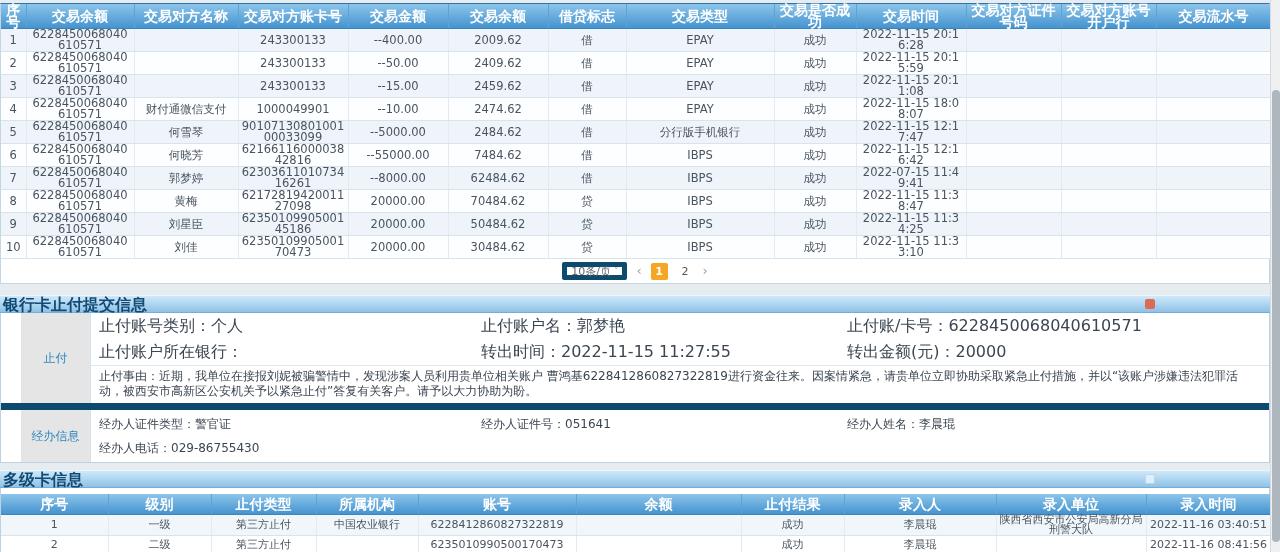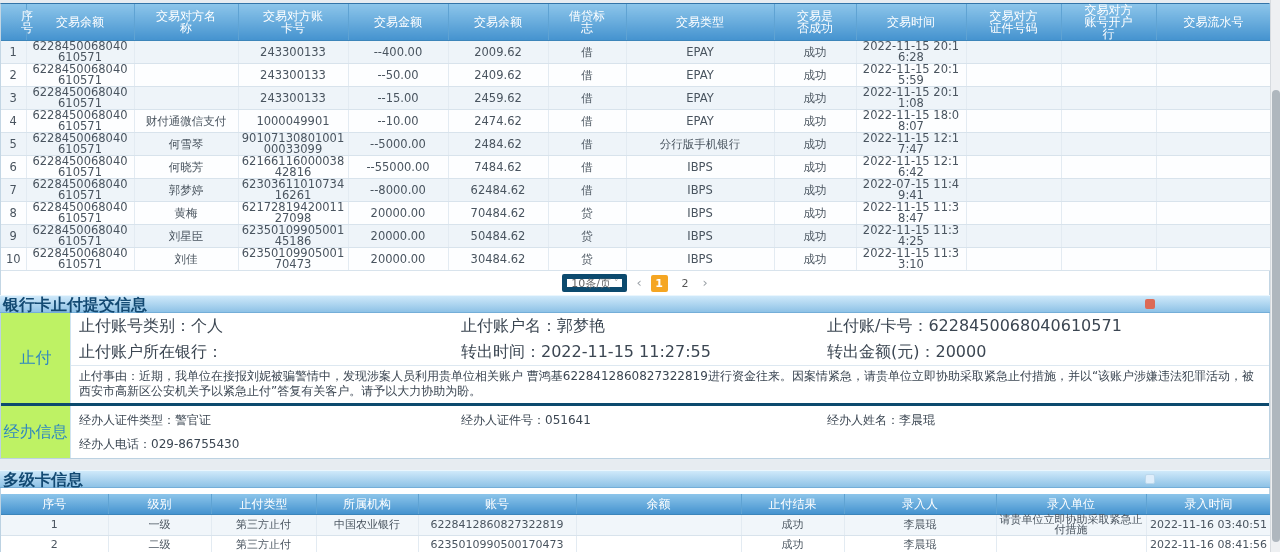--- a/index.html
+++ b/index.html
@@ -1,22 +1,22 @@
 <!DOCTYPE html>
 <html><head>
 <meta charset="utf-8">
 <style>
   *{margin:0;padding:0;box-sizing:border-box;}
   html,body{width:1280px;height:552px;overflow:hidden;}
   body{font-family:"DejaVu Sans","Liberation Sans",sans-serif;background:#e7ecf1;position:relative;}
   .panel{position:absolute;left:0;width:1270px;background:#ffffff;border:1px solid #c3d6e4;}
   table{border-collapse:collapse;table-layout:fixed;width:100%;}
-  th{background:linear-gradient(#8cc5ea,#4593cf);color:#ffffff;font-size:12px;font-weight:normal;
+  th{background:linear-gradient(#8cc5ea,#4593cf);color:#ffffff;font-size:14px;font-weight:bold;
      height:24px;border-right:1px solid #permanent;border-right:1px solid #5fa3d3;border-bottom:1px solid #3c85ba;
-     padding:0 20px;line-height:12px;word-break:break-all;}
+     padding:0 2px;line-height:12px;word-break:break-all;}
   td{font-size:11.5px;color:#49545f;text-align:center;border-right:1px solid #e3ebf2;border-bottom:1px solid #d8e3ec;
      height:22px;line-height:11px;word-break:break-all;padding:0 3px;}
   tbody tr:nth-child(odd){background:#eef4f9;}
   tbody tr:nth-child(even){background:#fdfeff;}
 
   
   #txn-panel{top:3px;border-top:1px solid #3274a8;}
   
   .pagination{height:24px;display:flex;align-items:center;justify-content:center;gap:9px;background:#fff;}
   .page-size{display:flex;align-items:center;gap:3px;border:5px solid #0c4a6e;background:#fff;
@@ -30,28 +30,28 @@
   .bar{height:18px;background:linear-gradient(#cfe9fa,#8ec2e6);border-top:1px solid #eaf6fd;border-bottom:1px solid #74aed8;
      color:#134a73;font-weight:bold;font-size:16px;line-height:17px;padding-left:3px;position:relative;}
   .bar-icon{position:absolute;top:3px;width:10px;height:10px;border-radius:2px;}
   .bar-icon.red{right:115px;background:#dd6a55;}
   .bar-icon.lite{right:115px;background:#dfeefb;border:1px solid #bcd8ec;}
 
   
   #sp-panel{top:295px;border:none;background:transparent;}
   .sp-body{background:#fff;border:1px solid #bcd2e2;border-top:none;}
   .group{display:flex;}
-  .glabel{width:70px;background:#bef264;color:#2f87c0;font-size:16px;display:flex;align-items:center;
-     justify-content:center;border-right:1px solid #cfe3f0;}
+  .glabel{width:70px;background:#e5e5e5;color:#2f87c0;font-size:12px;display:flex;align-items:center;
+     justify-content:center;border-right:1px solid #cfe3f0;margin-left:20px;}
   .gcontent{flex:1;}
   .f-row{height:26px;line-height:26px;display:grid;grid-template-columns:382px 366px auto;
      font-size:16px;color:#3b4652;padding-left:8px;}
   .f-row span{overflow:hidden;white-space:nowrap;}
   .reason{border-top:1px solid #dde8f1;padding:3px 12px 4px 8px;font-size:12px;line-height:15px;color:#3b4652;min-height:35px;}
-  .group.agent{border-top:3px solid #0c4a6e;}
+  .group.agent{border-top:7px solid #0c4a6e;}
   .a-row{height:24px;line-height:24px;display:grid;grid-template-columns:382px 366px auto;font-size:12px;color:#3b4652;padding-left:8px;}
   .agent .gcontent{padding-top:2px;padding-bottom:2px;}
 
   
   #ml-panel{top:470px;height:90px;border:none;background:transparent;}
   .ml-body{background:#fff;border:1px solid #bcd2e2;border-top:none;padding-top:6px;}
   #ml-table th{height:20px;}
   #ml-table td{height:20px;font-size:11px;line-height:10px;}
   #ml-table tbody tr:nth-child(odd){background:#f1f6fa;}
   #ml-table tbody tr:nth-child(even){background:#ffffff;}
@@ -339,21 +339,21 @@
       <tbody>
           <tr>
             <td>1</td>
             <td>一级</td>
             <td>第三方止付</td>
             <td>中国农业银行</td>
             <td>6228412860827322819</td>
             <td></td>
             <td>成功</td>
             <td>李晨琨</td>
-            <td>请贵单位立即协助采取紧急止付措施</td>
+            <td>陕西省西安市公安局高新分局刑警大队</td>
             <td>2022-11-16 03:40:51</td>
           </tr>
           <tr>
             <td>2</td>
             <td>二级</td>
             <td>第三方止付</td>
             <td></td>
             <td>6235010990500170473</td>
             <td></td>
             <td>成功</td>

